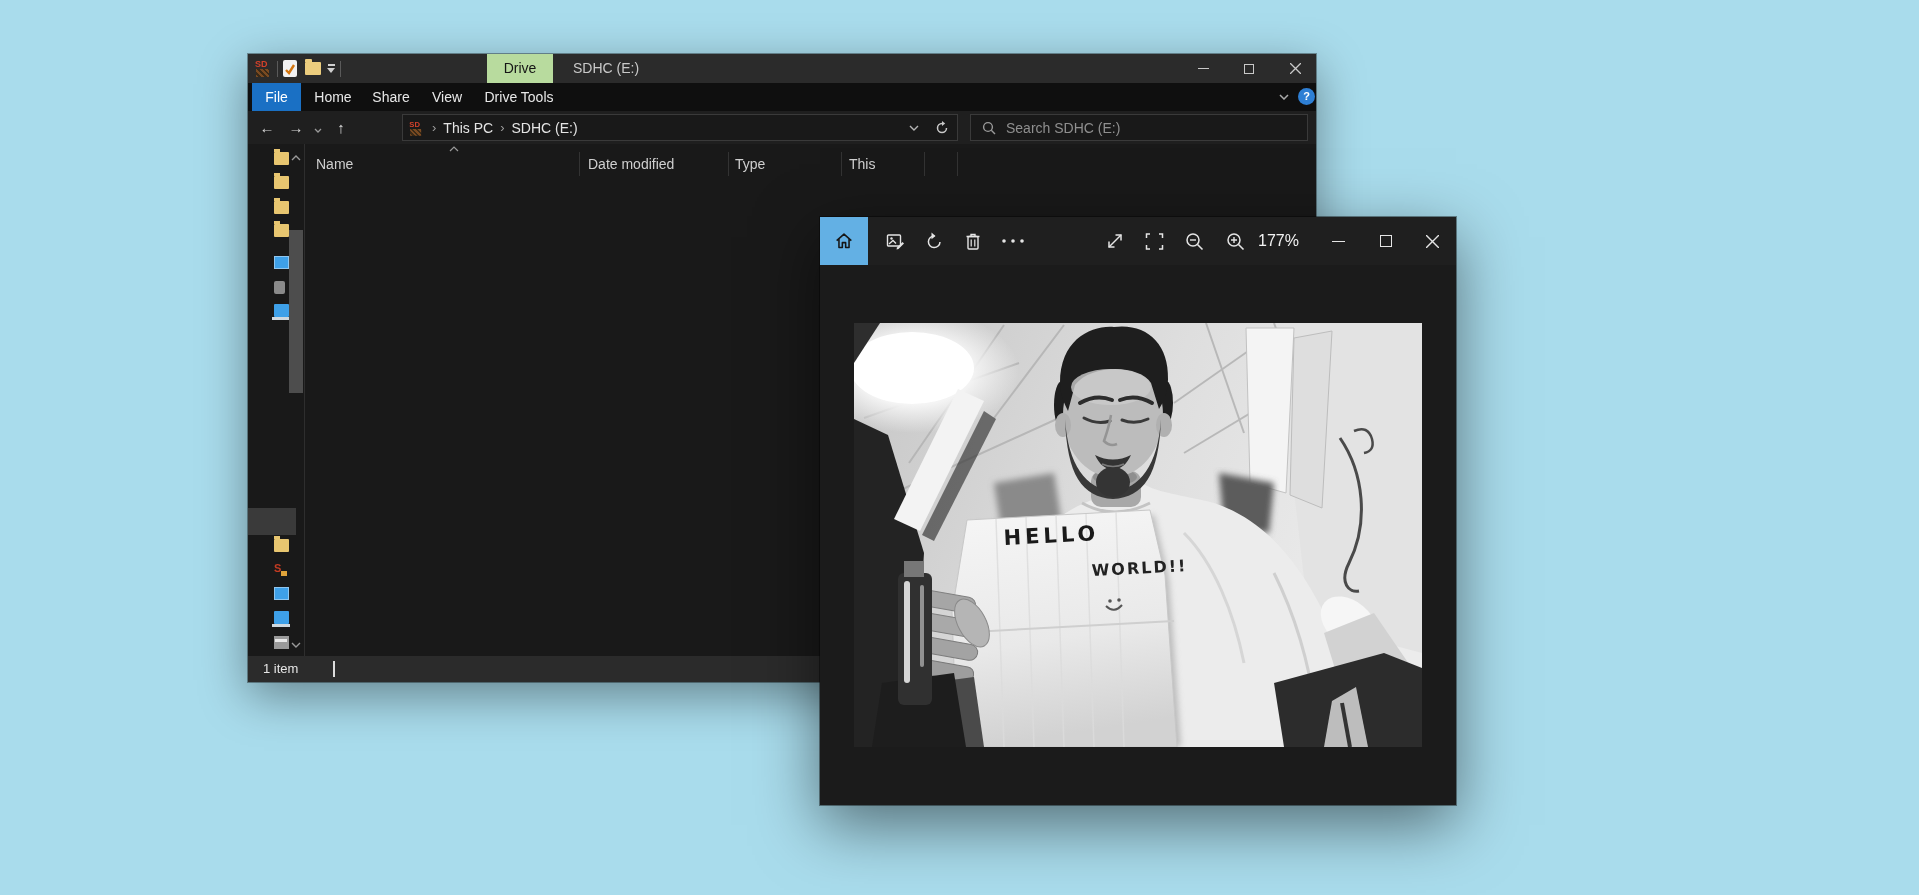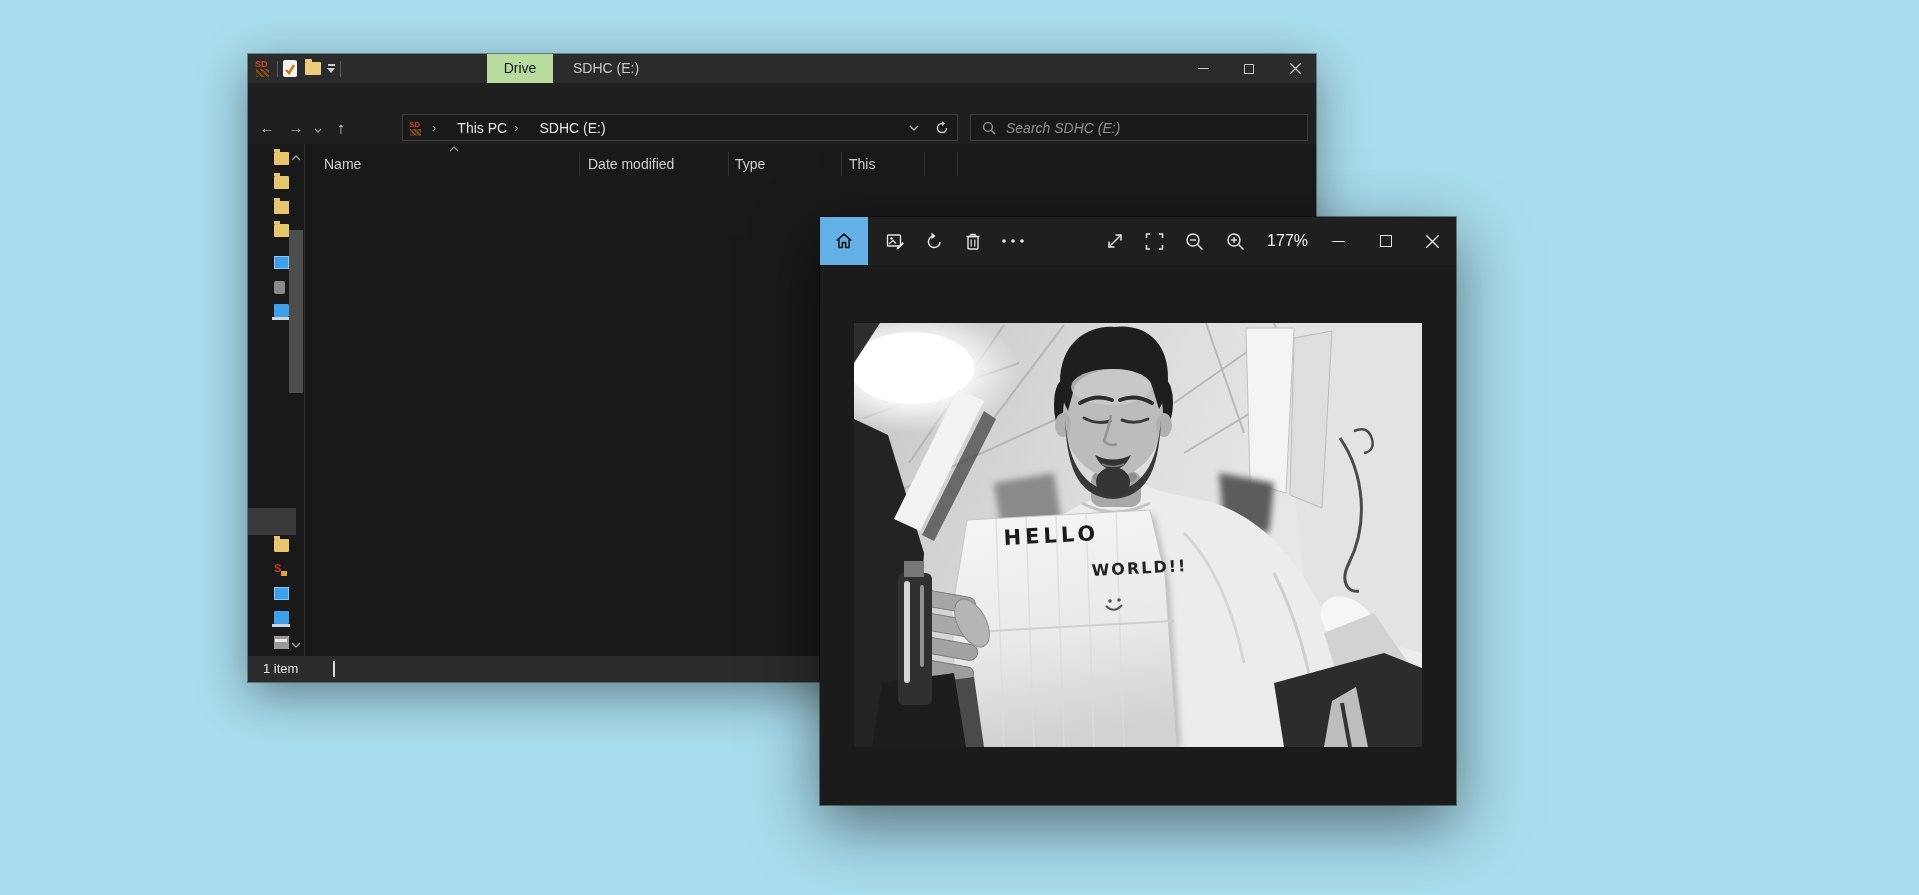--- a/index.html
+++ b/index.html
@@ -34,26 +34,26 @@
   .rtab.file { background:#1a70c4; color:#fff; }
   .ribbon-chevron { position:absolute; left:1022px; top:0; width:28px; height:28px; display:flex; align-items:center; justify-content:center; }
   .help-btn { position:absolute; left:1050px; top:5px; width:17px; height:17px; border-radius:50%;
      background:#2e7fd4; color:#fff; font-size:11px; font-weight:bold; text-align:center; line-height:17px; }
 
   .ex-addrrow { position:absolute; left:0; top:57px; width:100%; height:33px; background:#1f1f1f; }
   .navarrow { position:absolute; top:0; height:33px; line-height:33px; color:#d8d8d8; font-size:15px; text-align:center; width:26px; }
   .addrbox { position:absolute; left:154px; top:3px; width:556px; height:27px; background:#191919;
      border:1px solid #3a3a3a; display:flex; align-items:center; color:#e4e4e4; font-size:14px; }
   .crumb-sep { color:#9f9f9f; font-size:13px; padding:0 7px; }
-  .crumb { color:#e4e4e4;margin-left:14px; }
+  .crumb { color:#e4e4e4; }
   .addr-right { margin-left:auto; display:flex; align-items:center; }
   .searchbox { position:absolute; left:722px; top:3px; width:338px; height:27px; background:#191919;
      border:1px solid #3a3a3a; display:flex; align-items:center; }
   .searchbox input { background:transparent; border:none; outline:none; color:#9a9a9a; font-size:14px;
-     font-family:"Liberation Sans", sans-serif; width:280px;font-style:italic; }
+     font-family:"Liberation Sans", sans-serif; width:280px; }
   .searchbox input::placeholder { color:#8f8f8f; opacity:1; }
 
   .ex-main { position:absolute; left:0; top:90px; width:100%; height:512px; background:#191919; }
   .navpane { position:absolute; left:0; top:0; width:57px; height:512px; border-right:1px solid #2e2e2e; background:#191919; overflow:hidden; }
   .tree-ico { position:absolute; left:26px; width:15px; height:13px; }
   .tico-folder { background:#e8c670; border-radius:1px; }
   .tico-folder:before { content:""; position:absolute; top:-3px; left:0; width:6px; height:3px; background:#e8c670; }
   .tico-blue { background:#3ea0e8; border:1px solid #8fc6ef; }
   .tico-gray { background:#8a8a8a; border-radius:2px; width:11px; }
   .tico-laptop { background:#3ea0e8; border-radius:1px; }
@@ -82,21 +82,21 @@
   .status-div { position:absolute; left:85px; top:5px; width:2px; height:16px; background:#dcdcdc; }
 
   
   #photos { position:absolute; left:820px; top:217px; width:636px; height:588px;
     background:#1b1b1b; box-shadow:0 20px 60px rgba(0,0,0,.5), 0 0 0 1px rgba(0,0,0,.4); }
   .ph-toolbar { position:absolute; left:0; top:0; width:100%; height:48px; background:#1f1f1f; }
   .home-btn { position:absolute; left:0; top:0; width:48px; height:48px; background:#63b0e4;
      display:flex; align-items:center; justify-content:center; }
   .ph-btn { position:absolute; top:0; width:38px; height:48px; display:flex; align-items:center; justify-content:center; }
   .ph-zoom-label { position:absolute; left:438px; top:0; width:50px; height:48px; line-height:48px;
-     text-align:right; color:#f2f2f2; font-size:16px; }
+     text-align:left; color:#f2f2f2; font-size:16px; }
   .ph-photo { position:absolute; left:34px; top:106px; width:568px; height:424px; background:#cfcfcf; }
   svg text { font-family:"DejaVu Sans", sans-serif; }
 </style>
 </head>
 <body>
 
 <div style="position:absolute;inset:0;">
 
   <div id="explorer">
 
@@ -130,20 +130,33 @@
       <div class="win-btn" style="left:978px">
           <span class="glyph-max"></span>
         </div>
       <div class="win-btn" style="left:1024px">
         <svg width="11" height="11" viewBox="0 0 11 11">
             <path d="M0 0 L11 11 M11 0 L0 11" stroke="#c9c9c9" stroke-width="1.3"></path>
           </svg>
       </div>
     </div>
 
+    <div class="ex-tabrow">
+      <div class="rtab file" style="left:4px;width:49px">File</div>
+      <div class="rtab" style="left:64px;width:42px">Home</div>
+      <div class="rtab" style="left:122px;width:42px">Share</div>
+      <div class="rtab" style="left:180px;width:38px">View</div>
+      <div class="rtab" style="left:236px;width:70px">Drive Tools</div>
+      <div class="ribbon-chevron">
+        <svg width="10" height="6" viewBox="0 0 10 6">
+            <path d="M1 1 L5 5 L9 1" stroke="#aaa" stroke-width="1.5" fill="none"></path>
+          </svg>
+      </div>
+      <div class="help-btn">?</div>
+    </div>
 
     <div class="ex-addrrow">
       <div class="navarrow" style="left:6px">←</div>
       <div class="navarrow" style="left:35px">→</div>
       <div class="navarrow" style="left:60px;width:20px">
         <svg width="8" height="5" viewBox="0 0 8 5" style="margin-top:14px">
             <path d="M1 1 L4 4 L7 1" stroke="#9a9a9a" stroke-width="1.3" fill="none"></path>
           </svg>
       </div>
       <div class="navarrow" style="left:80px">↑</div>
@@ -203,21 +216,21 @@
           <svg width="10" height="6" viewBox="0 0 10 6">
               <path d="M1 1 L5 5 L9 1" stroke="#9a9a9a" stroke-width="1.4" fill="none"></path>
             </svg>
         </div>
       </div>
 
       <div class="content">
         <svg class="sortcaret" width="10" height="6" viewBox="0 0 10 6">
             <path d="M1 5 L5 1 L9 5" stroke="#9a9a9a" stroke-width="1.2" fill="none"></path>
           </svg>
-        <div class="colhead" style="left:18px">Name</div>
+        <div class="colhead" style="left:10px">Name</div>
         <div class="colhead" style="left:282px">Date modified</div>
         <div class="colhead" style="left:429px">Type</div>
         <div class="colhead" style="left:543px">This</div>
         <div class="colsep" style="left:273px"></div>
         <div class="colsep" style="left:422px"></div>
         <div class="colsep" style="left:535px"></div>
         <div class="colsep" style="left:618px"></div>
         <div class="colsep" style="left:651px"></div>
 
       </div>

